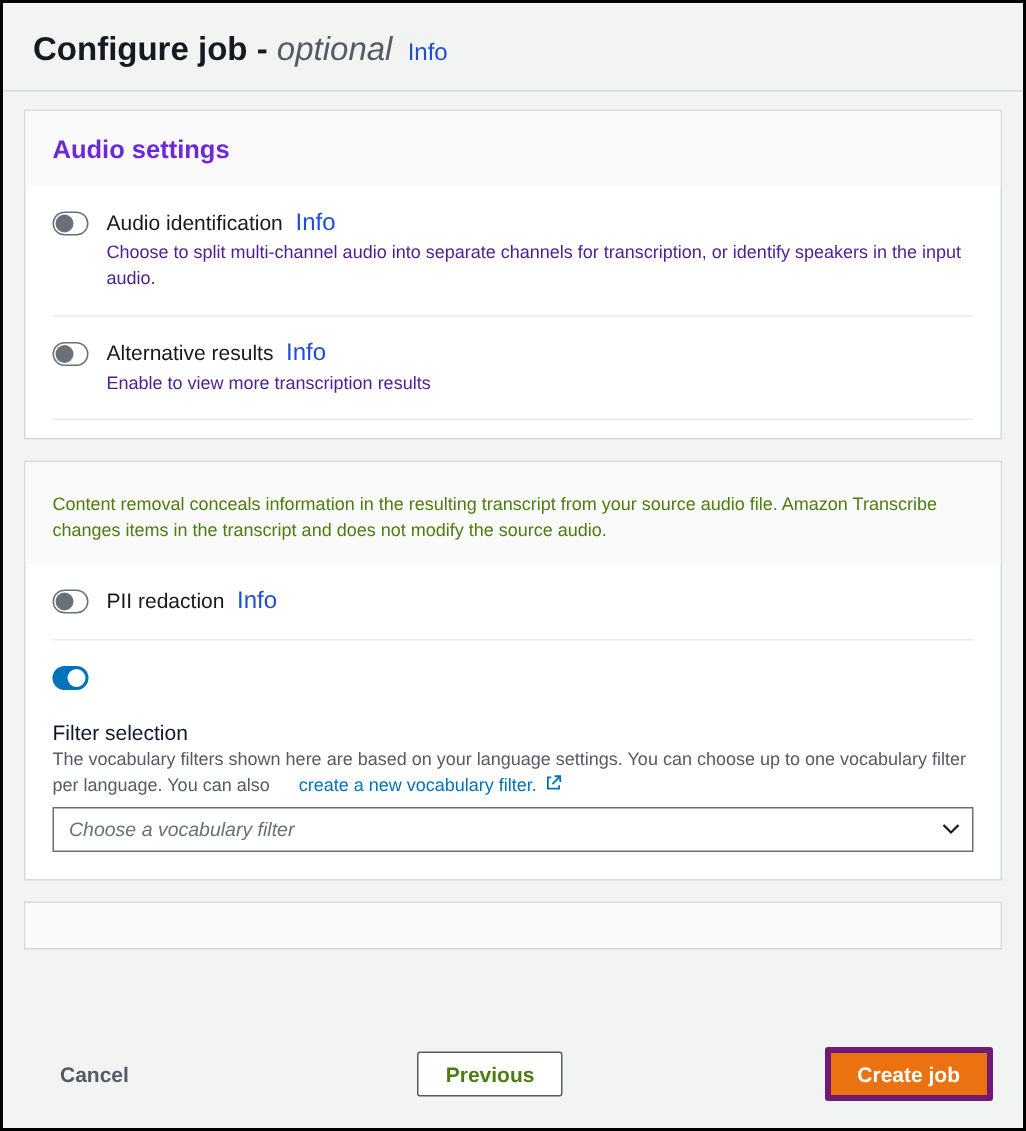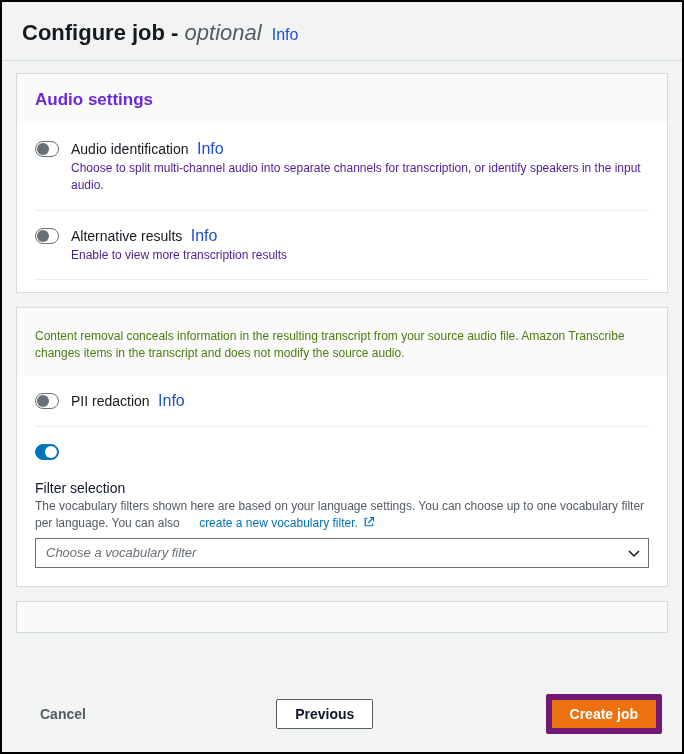--- a/index.html
+++ b/index.html
@@ -177,25 +177,25 @@
     font-family: inherit;
   }
   .btn-link {
     background: transparent;
     border: none;
     color: #545b64;
   }
   .btn-default {
     background: #fff;
     border: 1px solid #545b64;
-    color: #0f172a;
+    color: #4d7c0f;
   }
   .btn-primary {
     background: #ec7211;
-    border: 6px solid #701a75;
+    border: 4px solid #701a75;
     color: #fff;
   }
 </style>
 </head>
 <body>
 
 <div class="dialog">
 
   <div class="header">
     <h1>

